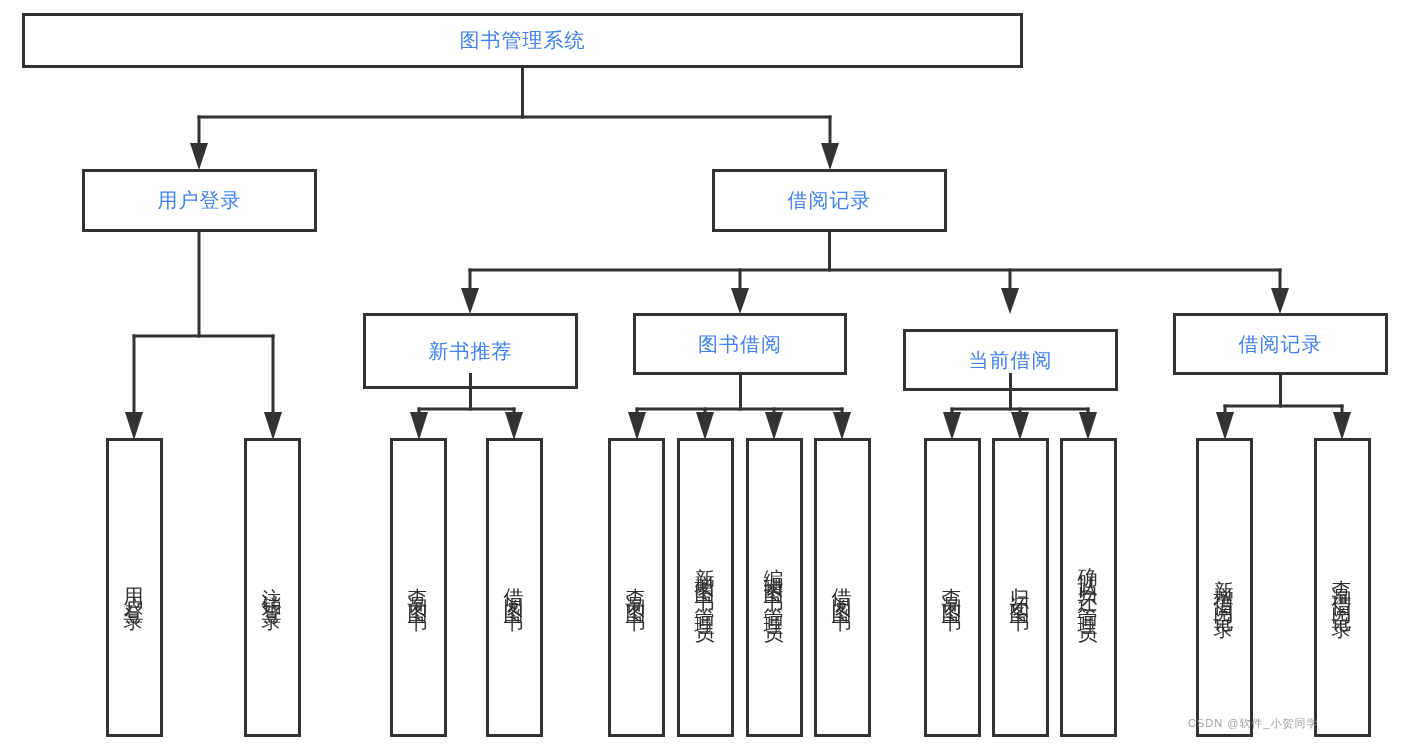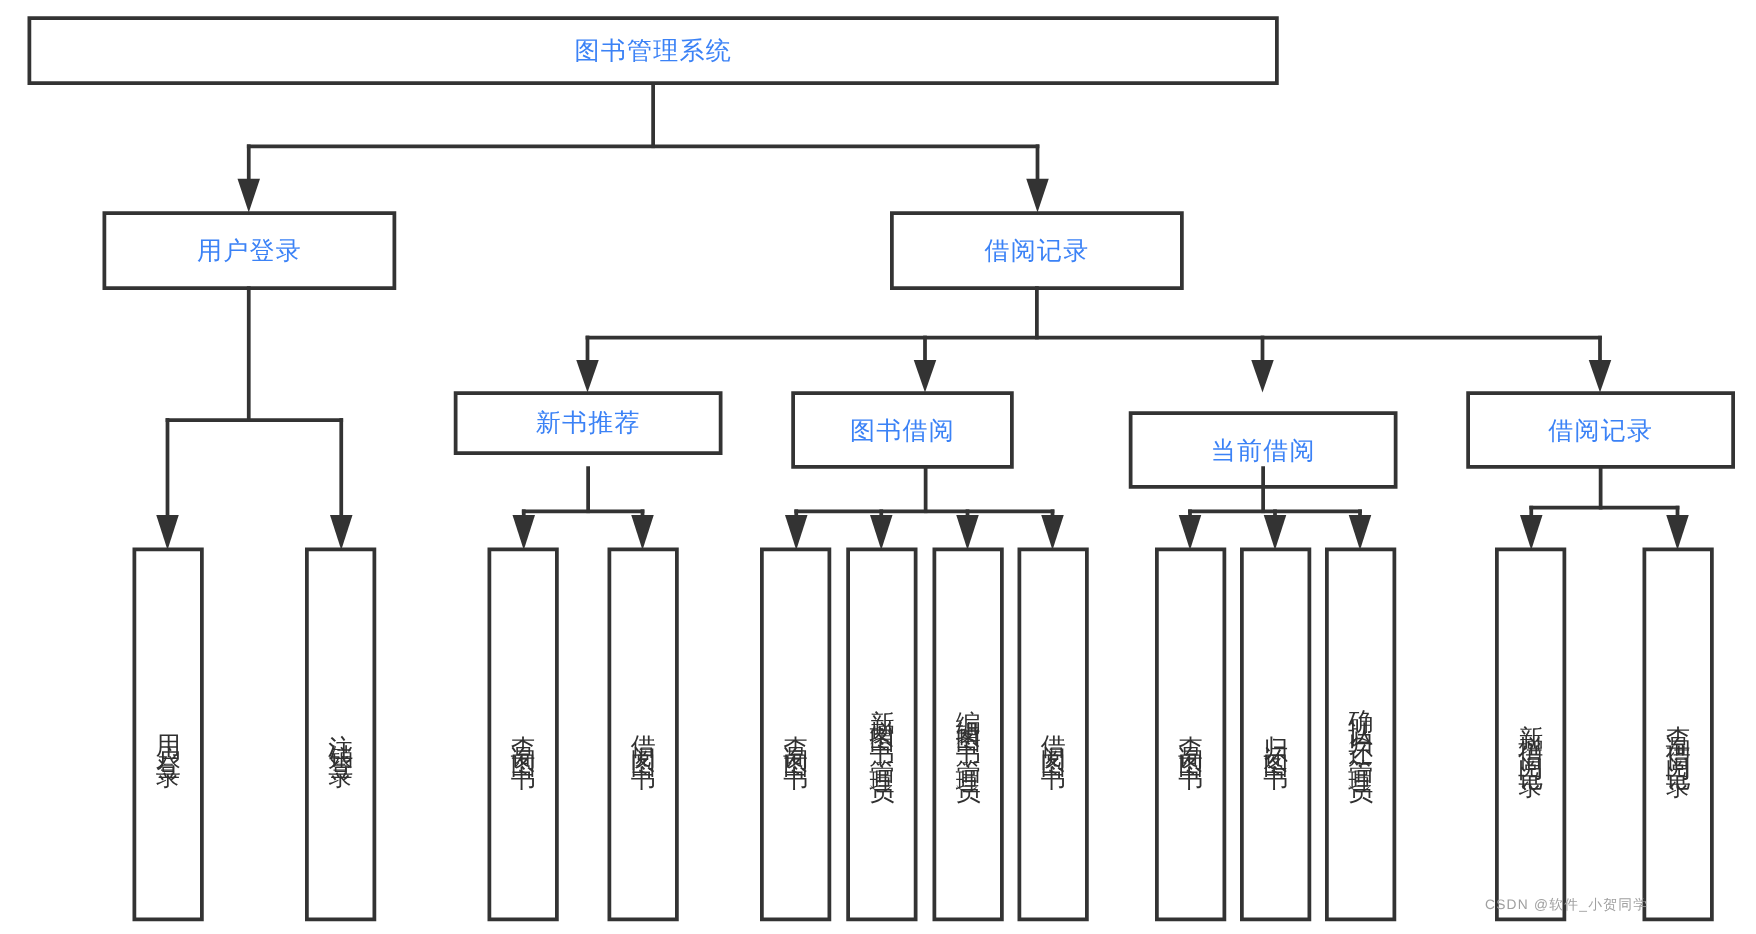--- a/index.html
+++ b/index.html
@@ -143,24 +143,24 @@
     <span class="hlabel">图书管理系统</span>
   </div>
 
   <div class="box" style="left:82px; top:169px; width:235px; height:63px;">
     <span class="hlabel">用户登录</span>
   </div>
   <div class="box" style="left:712px; top:169px; width:235px; height:63px;">
     <span class="hlabel">借阅记录</span>
   </div>
 
-  <div class="box" style="left:363px; top:313px; width:215px; height:51px;">
+  <div class="box" style="left:363px; top:313px; width:215px; height:76px;">
     <span class="hlabel">新书推荐</span>
   </div>
-  <div class="box" style="left:633px; top:313px; width:178px; height:62px;">
+  <div class="box" style="left:633px; top:313px; width:214px; height:62px;">
     <span class="hlabel">图书借阅</span>
   </div>
   <div class="box" style="left:903px; top:329px; width:215px; height:62px;">
     <span class="hlabel">当前借阅</span>
   </div>
   <div class="box" style="left:1173px; top:313px; width:215px; height:62px;">
     <span class="hlabel">借阅记录</span>
   </div>
 
   <div class="box leaf" style="left:106px;">

